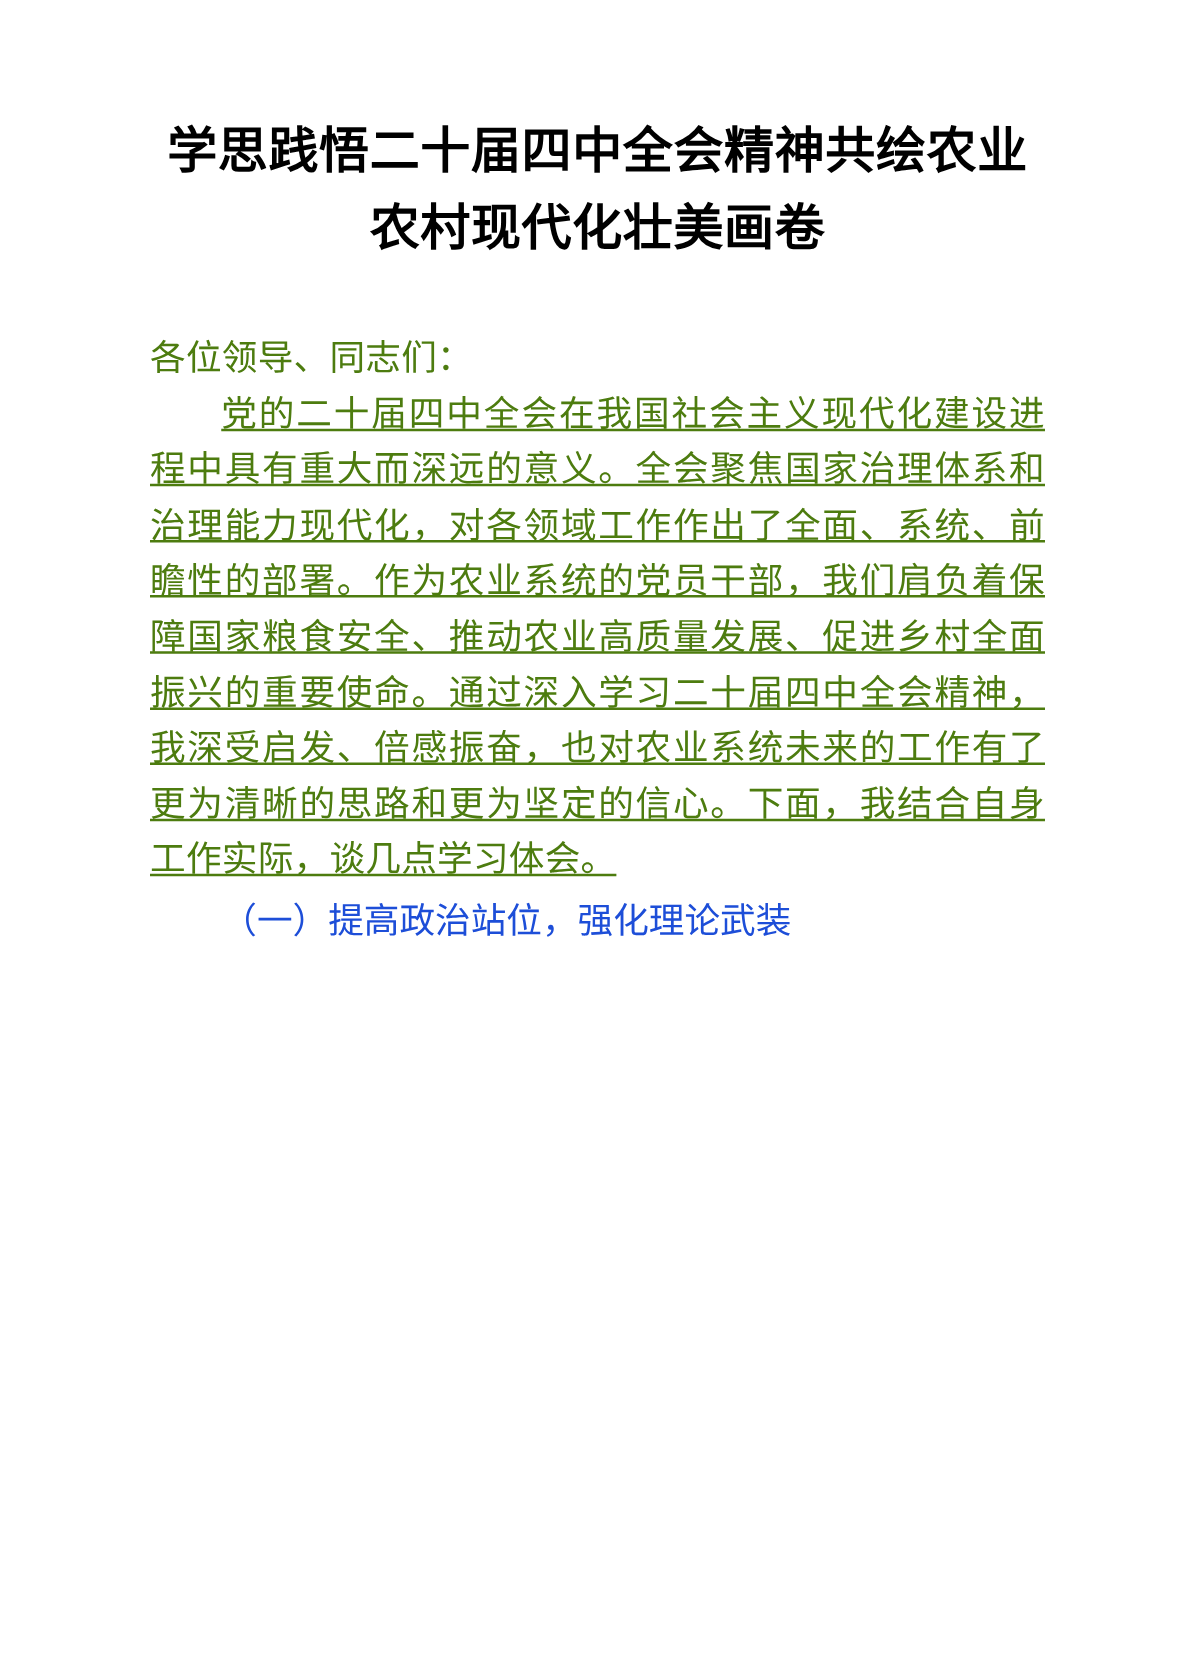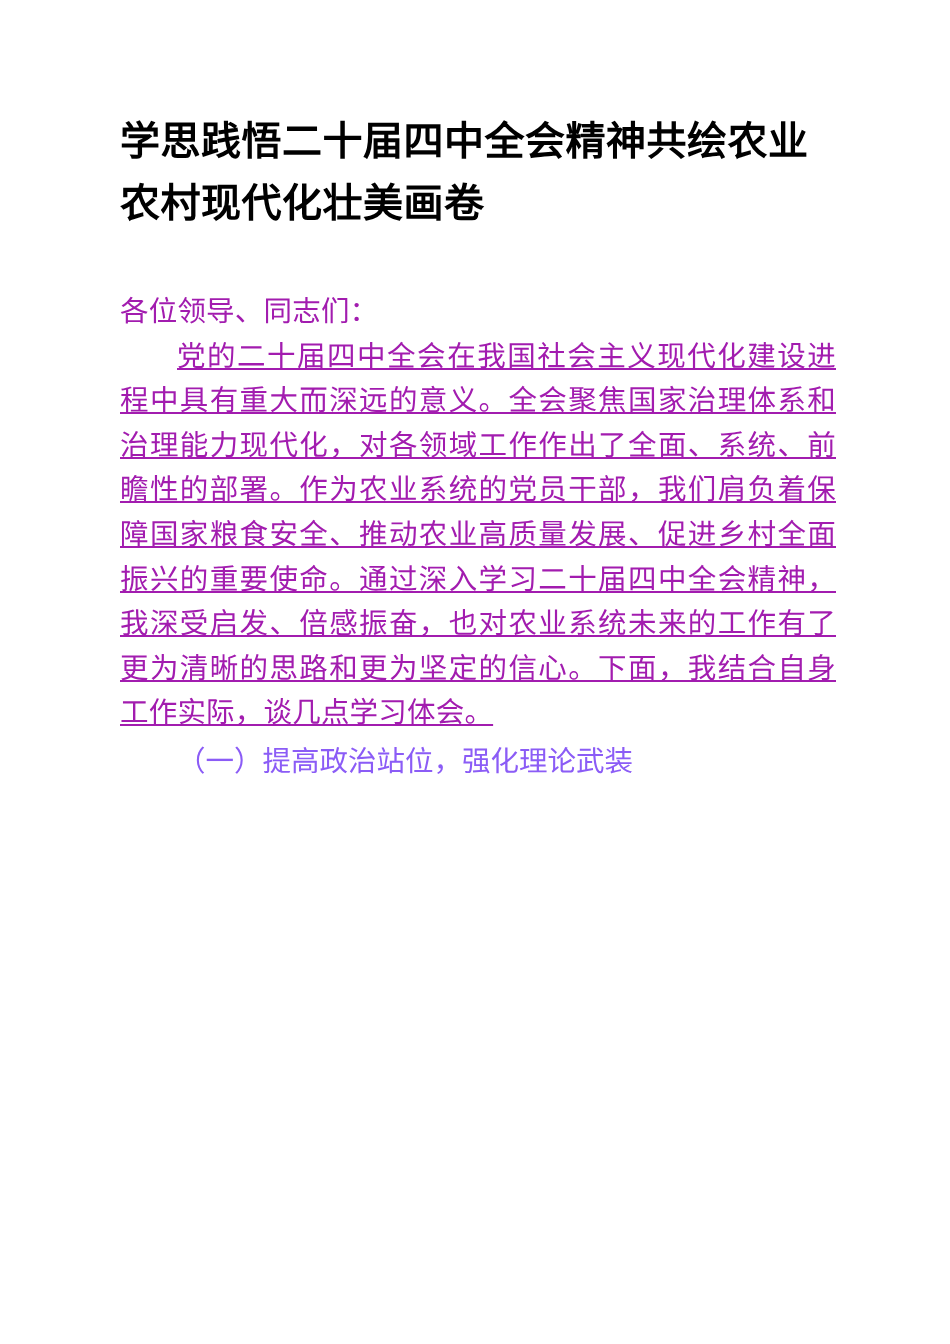--- a/index.html
+++ b/index.html
@@ -19,37 +19,38 @@
   }
   .content {
     position: absolute;
     left: 120px;
     top: 0;
     width: 716px;
   }
 
   
   .doc-title {
-    font-family: Liberation Mono, monospace;
+    font-family: Liberation Serif, serif;
     font-weight: bold;
     font-size: 40px;
     line-height: 62px;
+    text-align: center;
     color: #000000;
     letter-spacing: 0.5px;
     margin: 0;
-    padding-top: 114px;
+    padding-top: 90px;
     word-break: break-all;
   }
 
   
   .para {
     font-family: "Liberation Serif", "DejaVu Serif", serif;
     font-size: 28.5px;
     line-height: 44.6px;
-    color: #a21caf;
+    color: #4d7c0f;
     text-align: justify;
     text-justify: inter-ideograph;
     margin: 0;
     word-break: break-all;
     letter-spacing: 0.2px;
   }
   .para.indent {
     text-indent: 2em;
     text-decoration: underline;
   }
@@ -69,21 +70,21 @@
     text-indent: 2em;
     margin: 0;
     word-break: break-all;
   }
 
   
   .h2-line {
     font-family: "Liberation Serif", "DejaVu Serif", serif;
     font-size: 28.5px;
     line-height: 44.6px;
-    color: #8b5cf6;
+    color: #1d4ed8;
     text-indent: 2em;
     margin: 0;
     word-break: break-all;
   }
 
   .spacer-sm { height: 4px; }
 </style>
 </head>
 <body>
 

